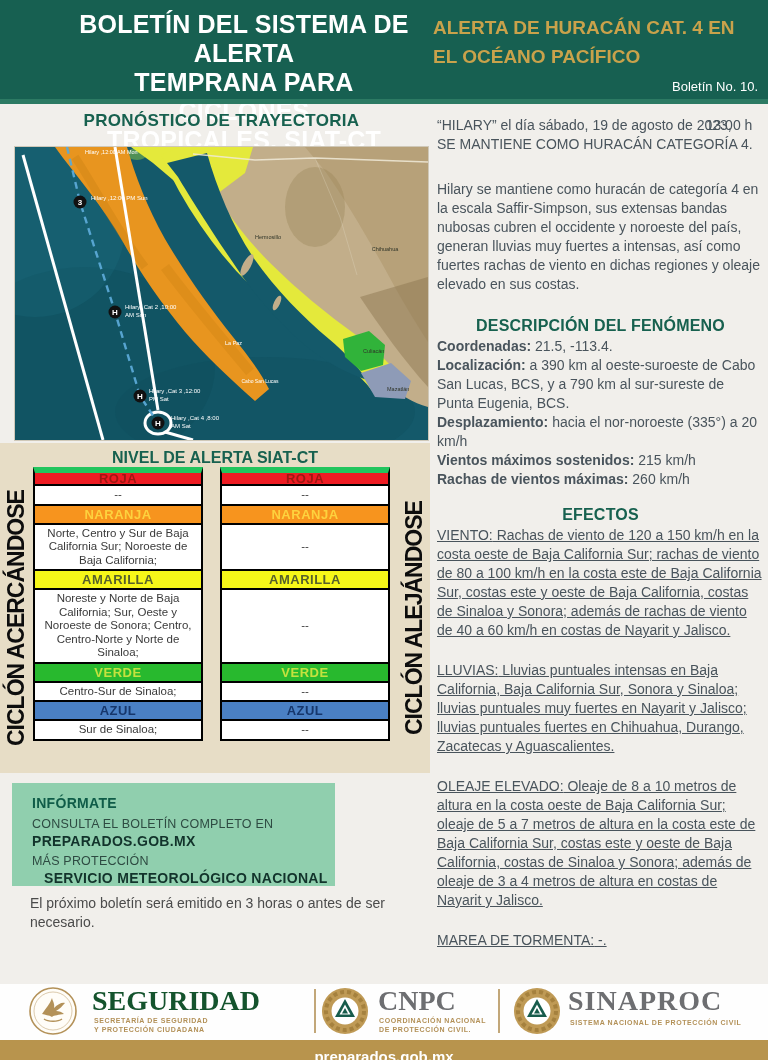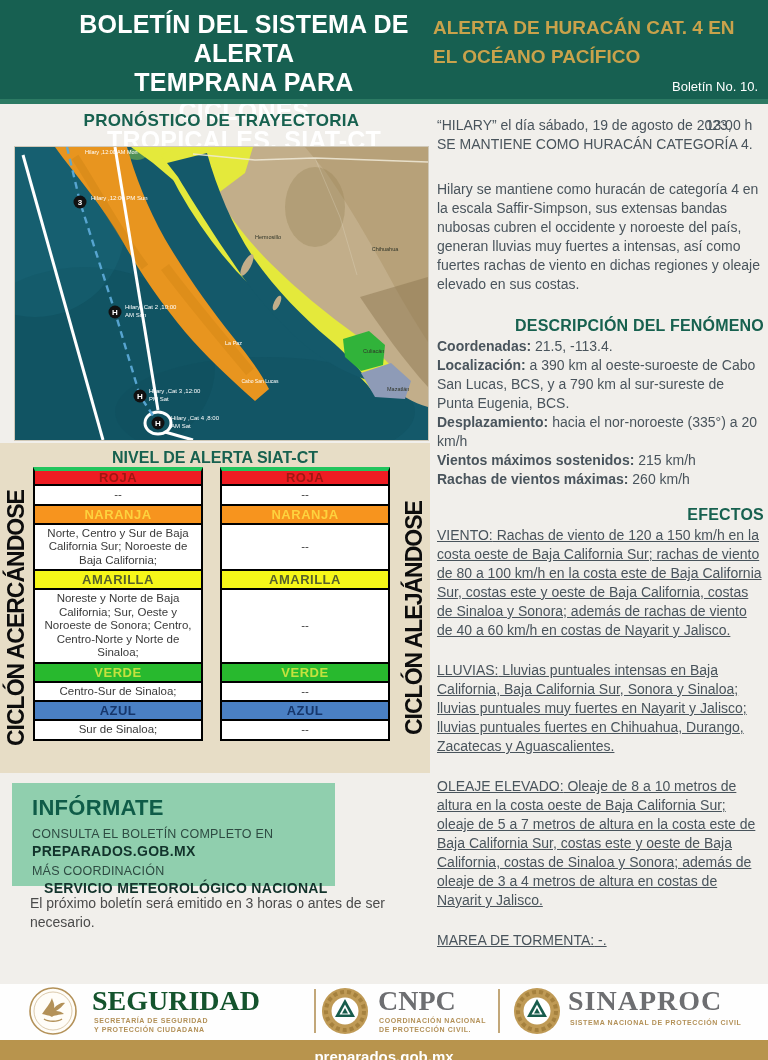--- a/index.html
+++ b/index.html
@@ -21,46 +21,46 @@
   .map-wrap{position:absolute;left:15px;top:147px;width:413px;height:293px;
             outline:1px solid #cfc8b8;}
   .map-wrap svg{display:block;}
 
   .beige-panel{position:absolute;left:0;top:443px;width:430px;height:330px;background:#e7ddc6;}
   .table-title{position:absolute;left:0;top:449px;width:430px;text-align:center;
                color:#17614f;font-weight:bold;font-size:16px;}
   .atable{position:absolute;left:33px;top:467px;width:357px;display:grid;
           grid-template-columns:1fr 1fr;column-gap:17px;row-gap:0;}
   .atable>div{border:2px solid #000;border-top:0;box-sizing:border-box;background:#fff;}
-  .atable>div:nth-child(-n+2){border-top:4px solid #22c55e;}
+  .atable>div:nth-child(-n+2){border-top:6px solid #22c55e;}
   .ahead{height:19px;display:flex;align-items:center;justify-content:center;
          font-size:13px;font-weight:bold;letter-spacing:.5px;}
   .acell{min-height:19px;display:flex;align-items:center;justify-content:center;
          font-size:11.5px;line-height:13.5px;color:#3a3a3a;text-align:center;padding:2px 8px;}
   .vlabel{position:absolute;top:469px;width:30px;height:298px;display:flex;align-items:center;
           justify-content:center;writing-mode:vertical-rl;transform:rotate(180deg);
           font-weight:bold;font-size:23px;color:#0d0d0d;letter-spacing:-1px;}
   .vlabel.left{left:1px;} .vlabel.right{left:399px;}
 
   .informate{position:absolute;left:12px;top:783px;width:323px;height:103px;background:#90cfae;
              padding:12px 0 0 20px;box-sizing:border-box;}
-  .inf-title{font-size:22px;font-weight:bold;color:#0f5c48;letter-spacing:.3px;}
+  .inf-title{font-size:14px;font-weight:bold;color:#0f5c48;letter-spacing:.3px;}
   .inf-l1{font-size:12.5px;color:#2e4b42;margin-top:6px;letter-spacing:.2px;}
   .inf-l2{font-size:14px;font-weight:bold;color:#12332b;margin-top:2px;letter-spacing:.3px;}
   .inf-l3{font-size:12.5px;color:#2e4b42;margin-top:5px;letter-spacing:.2px;}
   .inf-l4{font-size:14px;font-weight:bold;color:#12332b;margin-top:2px;letter-spacing:.3px;margin-left:12px;}
   .next-bulletin{position:absolute;left:30px;top:894px;width:380px;
                  font-size:14px;line-height:19px;color:#4b4b4b;}
 
   
   .rightcol{position:absolute;left:437px;top:116px;width:327px;
             font-size:14px;line-height:19px;color:#49545c;}
   .rightcol p{margin:0;}
   .p2{margin-top:26px !important;}
-  .h-sec{font-size:16px;font-weight:bold;color:#17614f;text-align:right;letter-spacing:.2px;}
+  .h-sec{font-size:16px;font-weight:bold;color:#17614f;text-align:center;letter-spacing:.2px;}
   .h-desc{margin-top:22px;}
   .h-efe{margin-top:16px;}
   .desc-block{margin-top:2px;}
   .desc-block b{font-weight:bold;}
   .efe{margin-top:21px !important;text-decoration:underline;}
   .efe1{margin-top:2px !important;}
   .ov2{margin-left:-30px;}
 
   
   .footer{position:absolute;left:0;top:984px;width:768px;height:56px;background:#fefefe;}
@@ -186,21 +186,21 @@
     <div class="ahead" style="background: rgb(74, 128, 196); color: rgb(22, 54, 107);">AZUL</div>
     <div class="ahead" style="background: rgb(74, 128, 196); color: rgb(22, 54, 107);">AZUL</div>
     <div class="acell">Sur de Sinaloa;</div>
     <div class="acell">--</div>
   </div>
 
   <div class="informate" style="background: rgb(144, 207, 174);">
     <div class="inf-title">INFÓRMATE</div>
     <div class="inf-l1">CONSULTA EL BOLETÍN COMPLETO EN</div>
     <div class="inf-l2">PREPARADOS.GOB.MX</div>
-    <div class="inf-l3">MÁS COORDINACIÓN</div>
+    <div class="inf-l3">MÁS PROTECCIÓN</div>
     <div class="inf-l4">SERVICIO METEOROLÓGICO NACIONAL</div>
   </div>
   <div class="next-bulletin">El próximo boletín será emitido en 3 horas o antes de ser necesario.</div>
 
   <div class="rightcol">
     <p>
       <span>“HILARY” el día sábado, 19 de agosto de</span>
       <span class="ov1">2023,</span>
       <span class="ov2">13:00 h</span>
       <span>SE MANTIENE COMO HURACÁN CATEGORÍA 4.</span>

